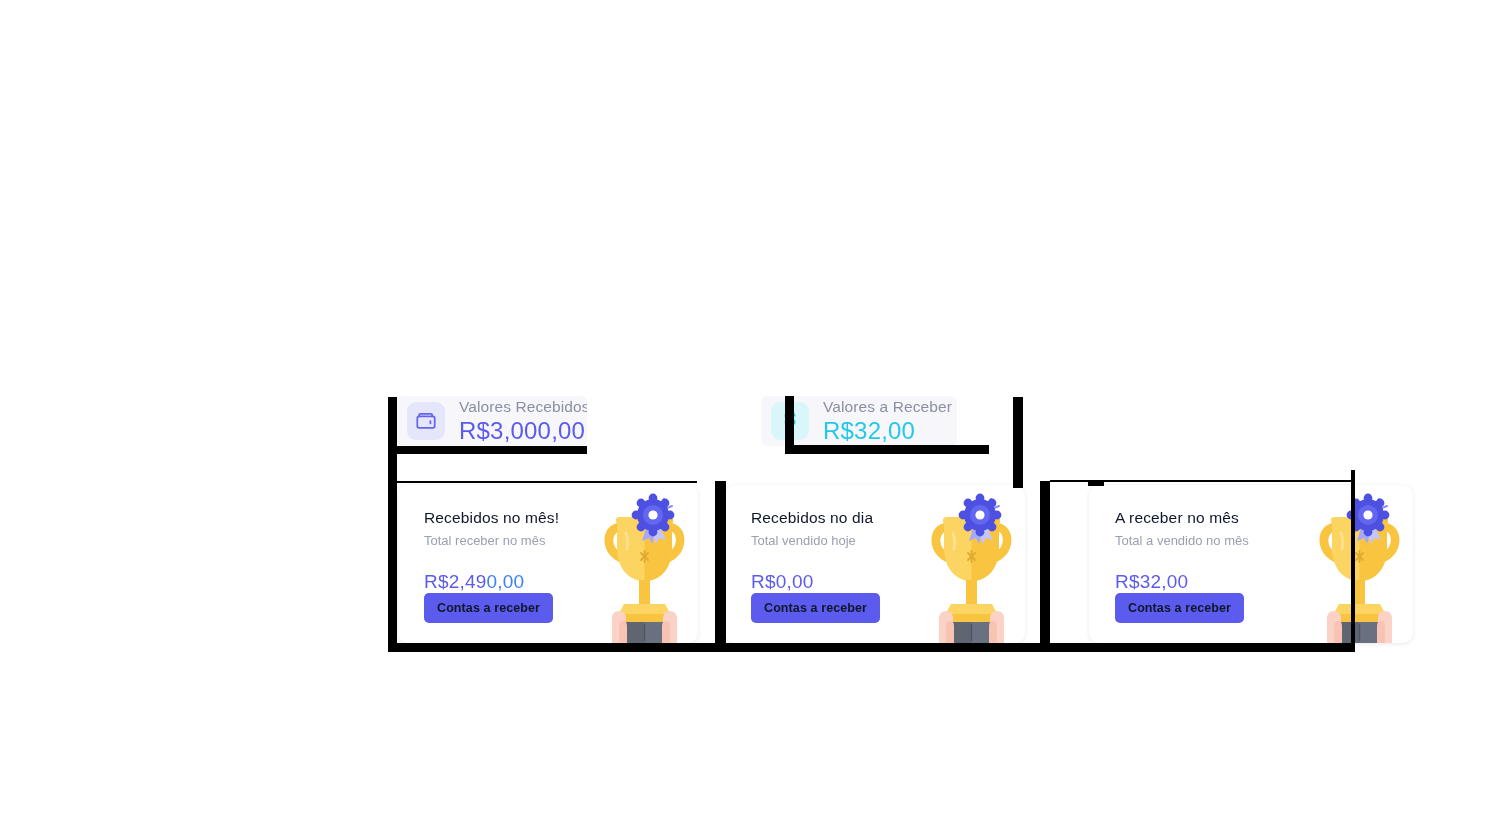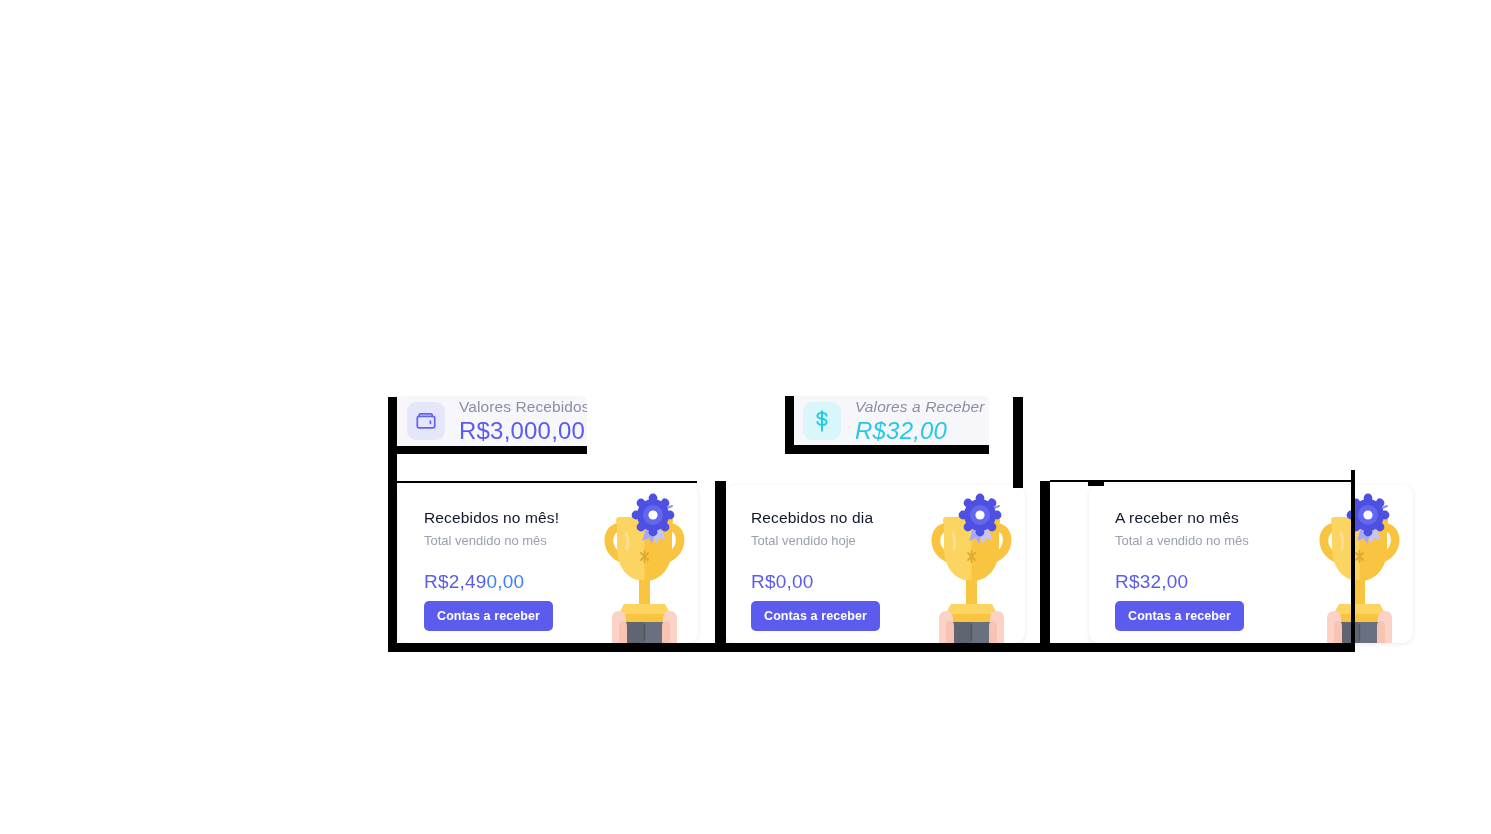--- a/index.html
+++ b/index.html
@@ -54,21 +54,21 @@
     font-size: 24px;
     font-weight: 400;
     letter-spacing: .2px;
     white-space: nowrap;
     margin-top: 2px;
   }
   .summary-value.indigo { color: #5b5ced; }
   .summary-value.cyan   { color: #23c9e8; }
 
   #card-received  { left: 397px; top: 396px; width: 190px;  height: 50px; }
-  #card-toreceive { left: 793px; top: 396px; width: 196px;  height: 50px; font-style: italic; }
+  #card-toreceive { left: 761px; top: 396px; width: 196px;  height: 50px; }
 
   
   .detail-card {
     position: absolute;
     background: #ffffff;
     border-radius: 10px;
     box-shadow: 0 1px 4px rgba(30,32,60,0.10);
     box-sizing: border-box;
     overflow: hidden;
   }
@@ -98,23 +98,22 @@
   .detail-value {
     font-size: 19px;
     color: #5b5ced;
     margin-top: 23px;
     letter-spacing: .2px;
     white-space: nowrap;
   }
   .detail-value .faded { color: #3b82f6; }
   .detail-btn {
     display: inline-block;
-    margin-top: 8px;
     background: #5b5ced;
-    color: #ffffff;
+    color: #0f172a;
     font-size: 12.5px;
     font-weight: bold;
     border: none;
     border-radius: 5px;
     padding: 8px 13px;
     cursor: pointer;
     font-family: "Liberation Sans", sans-serif;
     letter-spacing: .1px;
     white-space: nowrap;
   }
@@ -163,21 +162,21 @@
     </div>
     <div class="summary-text">
       <span class="summary-label">Valores a Receber</span>
       <span class="summary-value cyan">R$32,00</span>
     </div>
   </div>
 
   <div class="detail-card" id="detail-month">
     <div class="detail-body">
       <div class="detail-title">Recebidos no mês!</div>
-      <div class="detail-sub">Total vendido no mês</div>
+      <div class="detail-sub">Total receber no mês</div>
       <div class="detail-value">
         <span>R$2,49</span><span class="faded">0,00</span>
       </div>
       <button class="detail-btn">Contas a receber</button>
     </div>
     <div class="trophy-wrap">
       <svg viewBox="0 0 105 150" xmlns="http://www.w3.org/2000/svg">
 
         <g stroke="#8d8ef5" stroke-width="2" stroke-linecap="round">
           <line x1="63" y1="9" x2="62" y2="4"></line>

